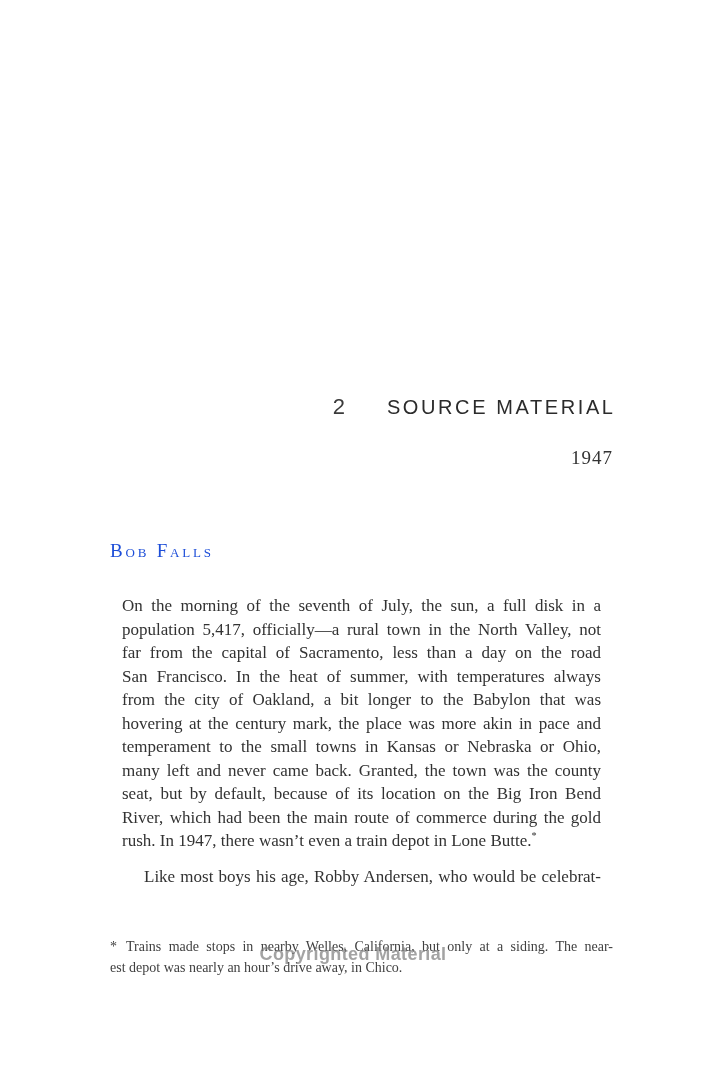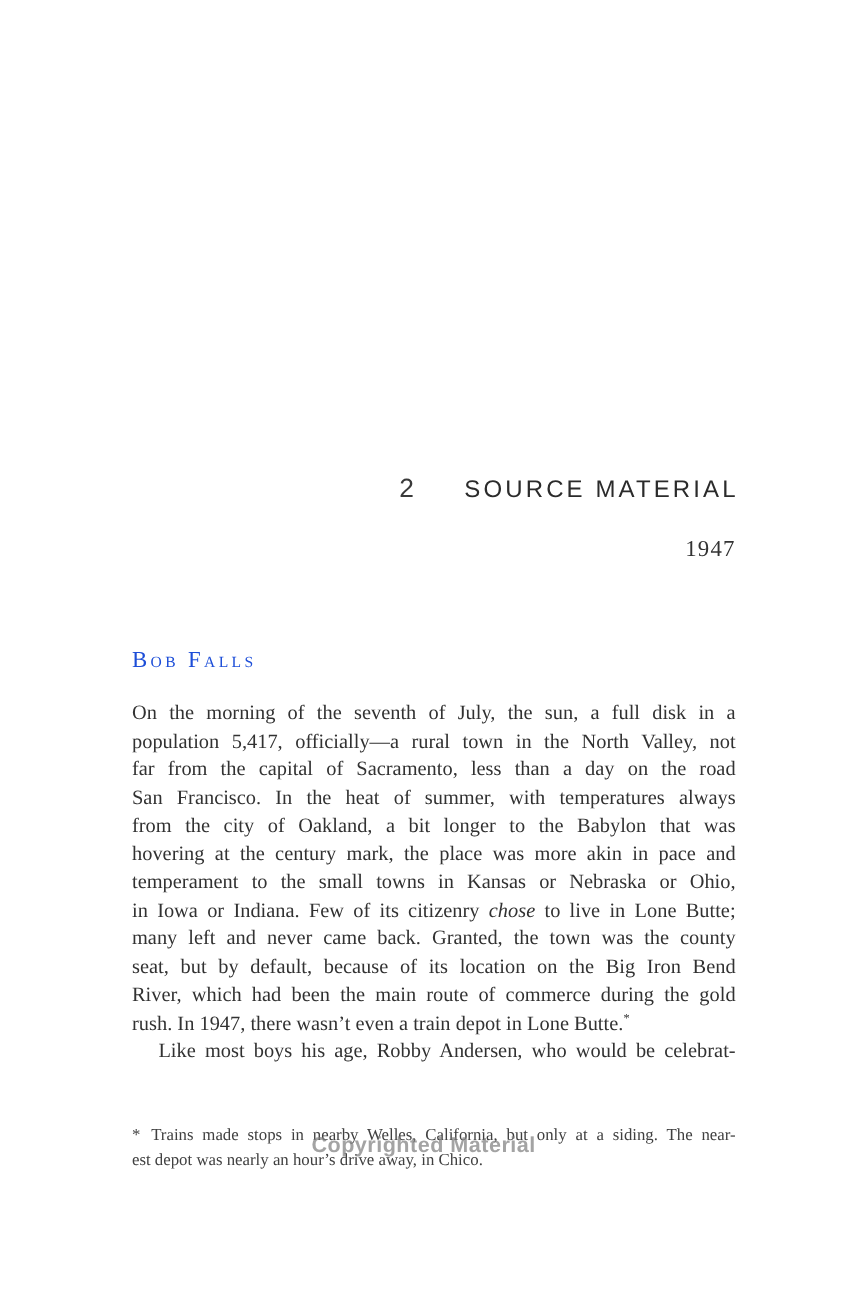--- a/index.html
+++ b/index.html
@@ -57,21 +57,21 @@
   .section-heading {
     top: 540px;
     font-variant: small-caps;
     font-size: 19px;
     letter-spacing: 2.8px;
     color: #1d4ed8;
   }
 
   
   .body-block { top: 582px; }
-  .para { margin: 0; }
+  .para { margin: 12px; }
   .line {
     font-size: 17px;
     line-height: 23.5px;
     text-align: justify;
     text-align-last: left;
     white-space: normal;
     color: #323232;
   }
   .line.fill { text-align-last: justify; }
   .line .em { font-style: italic; }
@@ -124,21 +124,20 @@
 
   <div class="textcol body-block" id="body-block">
       <div class="para">
         <div class="line fill"><span>On the morning of the seventh of July, the sun, a full disk in a</span></div>
         <div class="line fill"><span>population 5,417, officially—a rural town in the North Valley, not</span></div>
         <div class="line fill"><span>far from the capital of Sacramento, less than a day on the road</span></div>
         <div class="line fill"><span>San Francisco. In the heat of summer, with temperatures always</span></div>
         <div class="line fill"><span>from the city of Oakland, a bit longer to the Babylon that was</span></div>
         <div class="line fill"><span>hovering at the century mark, the place was more akin in pace and</span></div>
         <div class="line fill"><span>temperament to the small towns in Kansas or Nebraska or Ohio,</span></div>
-        <div class="line fill"><span>in Iowa or Indiana. Few of its citizenry </span><span class="em">chose</span><span> to live in Lone Butte;</span></div>
         <div class="line fill"><span>many left and never came back. Granted, the town was the county</span></div>
         <div class="line fill"><span>seat, but by default, because of its location on the Big Iron Bend</span></div>
         <div class="line fill"><span>River, which had been the main route of commerce during the gold</span></div>
         <div class="line"><span>rush. In 1947, there wasn’t even a train depot in Lone Butte.</span><span class="sup">*</span></div>
       </div>
       <div class="para indent">
         <div class="line fill"><span>Like most boys his age, Robby Andersen, who would be celebrat-</span></div>
       </div>
     </div>
 

